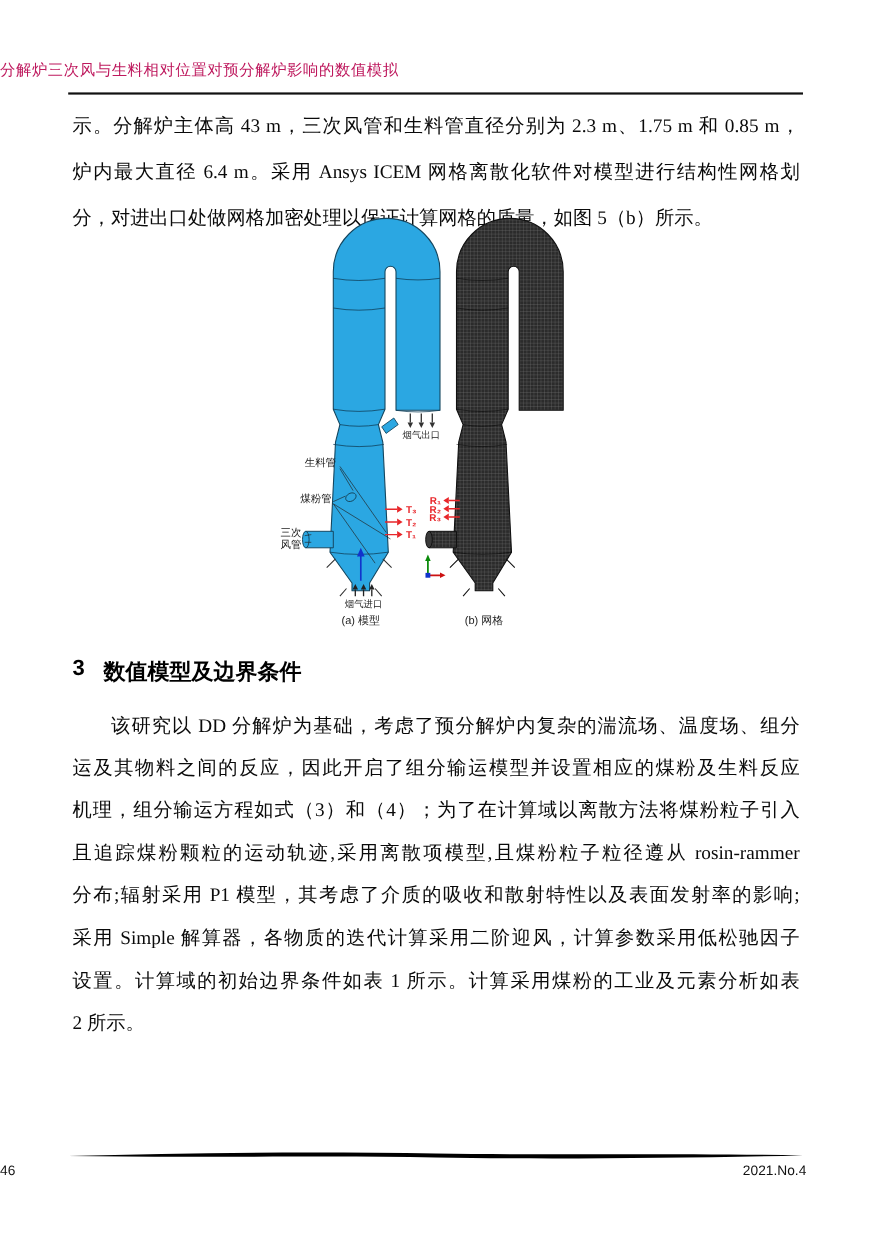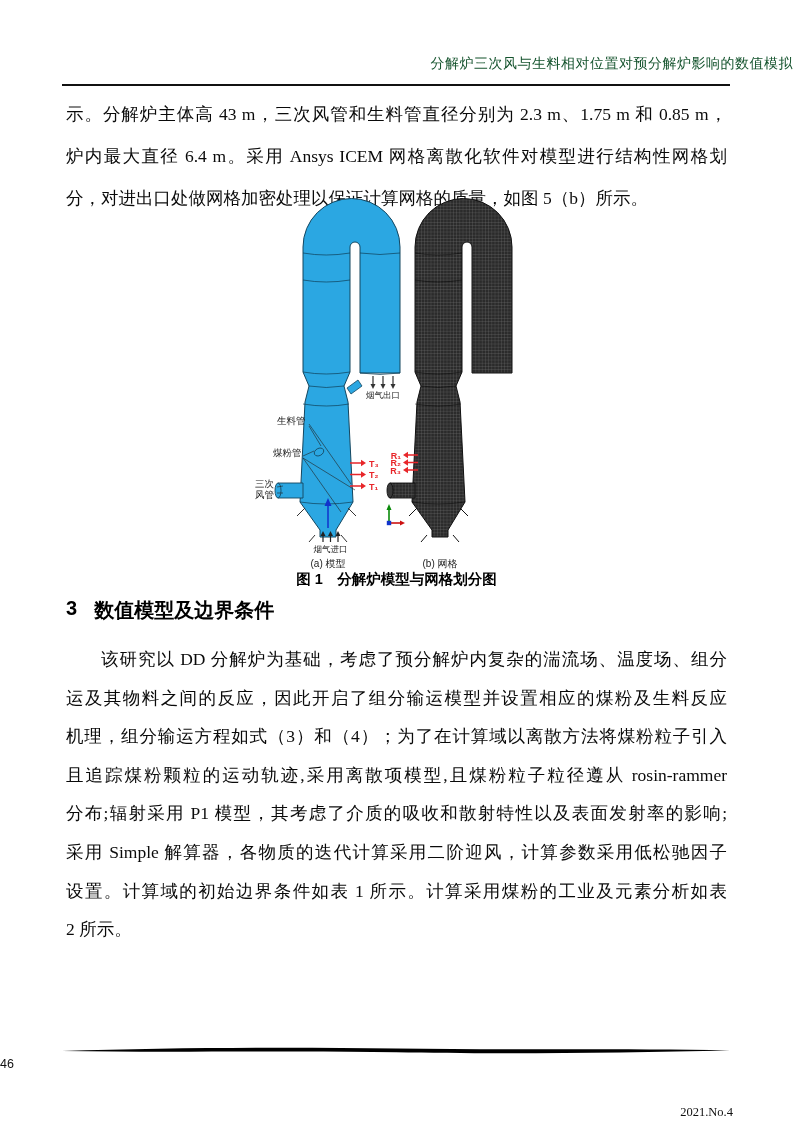--- a/index.html
+++ b/index.html
@@ -1,39 +1,39 @@
 <!DOCTYPE html>
 <html><head>
 <meta charset="utf-8">
 <style>
   html,body{margin:0;padding:0;background:#888;}
   .page{position:relative;width:793px;height:1122px;background:#ffffff;margin:0 auto;
         font-family:"Liberation Serif","DejaVu Serif",serif;color:#000;overflow:hidden;}
-  .running-title{position:absolute;top:55px;left:0;width:100%;text-align:right;
-        font-size:14px;letter-spacing:.5px;color:#14532d;}
+  .running-title{position:absolute;top:55px;left:0;width:100%;text-align:left;
+        font-size:14px;letter-spacing:.5px;color:#be185d;}
   .header-rule{position:absolute;top:84px;left:62px;width:668px;height:2px;background:#111;}
   .body-block{position:absolute;left:66px;width:661px;font-size:17.5px;color:#0a0a0a;}
   .p1{top:93px;}
   .p1 .tline{line-height:42px;}
   .p2{top:640px;}
   .p2 .tline{line-height:38.6px;}
   .tline{text-align:justify;text-align-last:justify;white-space:nowrap;}
   .tline.lastline{text-align-last:left;}
   .tline.indent{padding-left:35px;}
   .mathspan{font-family:"DejaVu Serif",serif;font-weight:600;}
   .fig-svg{position:absolute;left:245px;top:190px;}
   .fig-caption{position:absolute;top:570px;left:0;width:100%;text-align:center;
         font-weight:bold;font-size:14.5px;font-family:"Liberation Sans","DejaVu Sans",sans-serif;color:#000;}
   .section-heading{position:absolute;top:597px;left:66px;font-weight:bold;font-size:20px;
         font-family:"Liberation Sans","DejaVu Sans",sans-serif;color:#000;display:flex;gap:17px;}
   .footer-rule{position:absolute;left:62px;top:1046px;}
   .footer-page{position:absolute;top:1057px;left:0;width:100%;text-align:left;
         font-size:12.5px;font-family:"Liberation Sans","DejaVu Sans",sans-serif;color:#111;}
   .footer-issue{position:absolute;top:1057px;right:60px;font-size:12.5px;
-        font-family:Liberation Serif, serif;color:#111;margin-top:48px;}
+        font-family:Liberation Sans, sans-serif;color:#111;}
   svg text{font-family:"Liberation Sans","DejaVu Sans",sans-serif;}
   .anno{fill:#1a1a1a;font-size:9.5px;}
   .anno-small{fill:#222;font-size:8.5px;}
   .red-label{fill:#e8262a;font-size:9px;font-weight:bold;}
   .subcap{fill:#222;font-size:10px;}
   .leader{stroke:#222;stroke-width:0.6;fill:none;}
   .ring{stroke:#0f3f58;stroke-width:0.7;fill:none;}
   .ring-dark{stroke:#000;stroke-width:0.7;fill:none;opacity:.65;}
 </style>
 </head>
@@ -138,21 +138,20 @@
       <polygon points="141.5,320 146.5,320 144,314" fill="#0a8a0a"></polygon>
       <line x1="144" y1="333" x2="156" y2="333" stroke="#cc1111" stroke-width="1.6"></line>
       <polygon points="155,330.5 155,335.5 160,333" fill="#cc1111"></polygon>
       <rect x="141.8" y="330.8" width="4.4" height="4.4" fill="#1133cc"></rect>
     </g>
 
     <text class="subcap" x="83" y="377" text-anchor="middle">(a) 模型</text>
     <text class="subcap" x="195" y="377" text-anchor="middle">(b) 网格</text>
   </svg>
 
-  <div class="fig-caption">图 1　分解炉模型与网格划分图</div>
 
   <div class="section-heading">
     <span>3</span>
     <span>数值模型及边界条件</span>
   </div>
 
   <div class="body-block p2">
     <div class="tline indent">该研究以 DD 分解炉为基础，考虑了预分解炉内复杂的湍流场、温度场、组分</div>
     <div class="tline">运及其物料之间的反应，因此开启了组分输运模型并设置相应的煤粉及生料反应</div>
     <div class="tline">机理，组分输运方程如式（3）和（4）；为了在计算域以离散方法将煤粉粒子引入</div>

